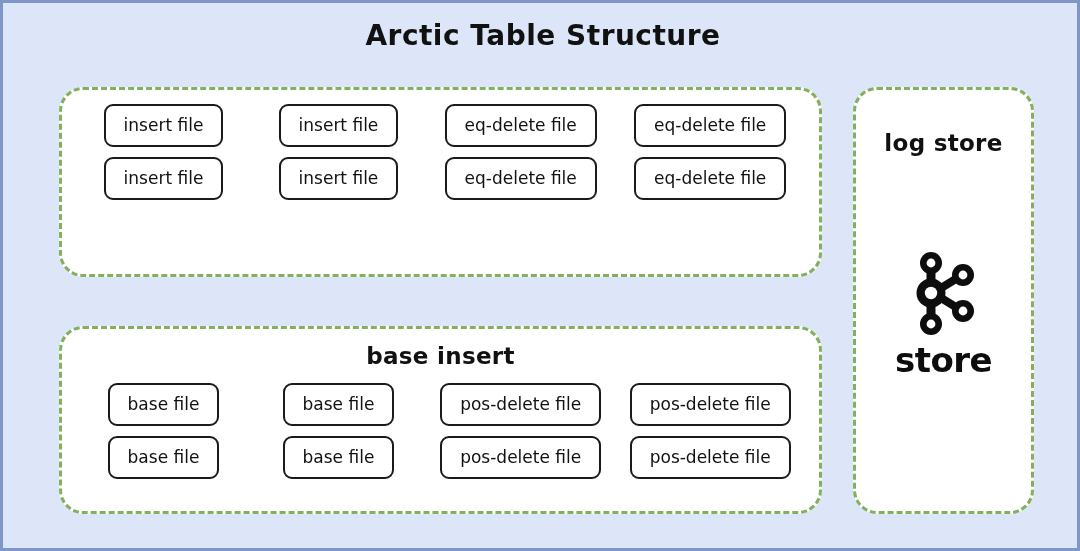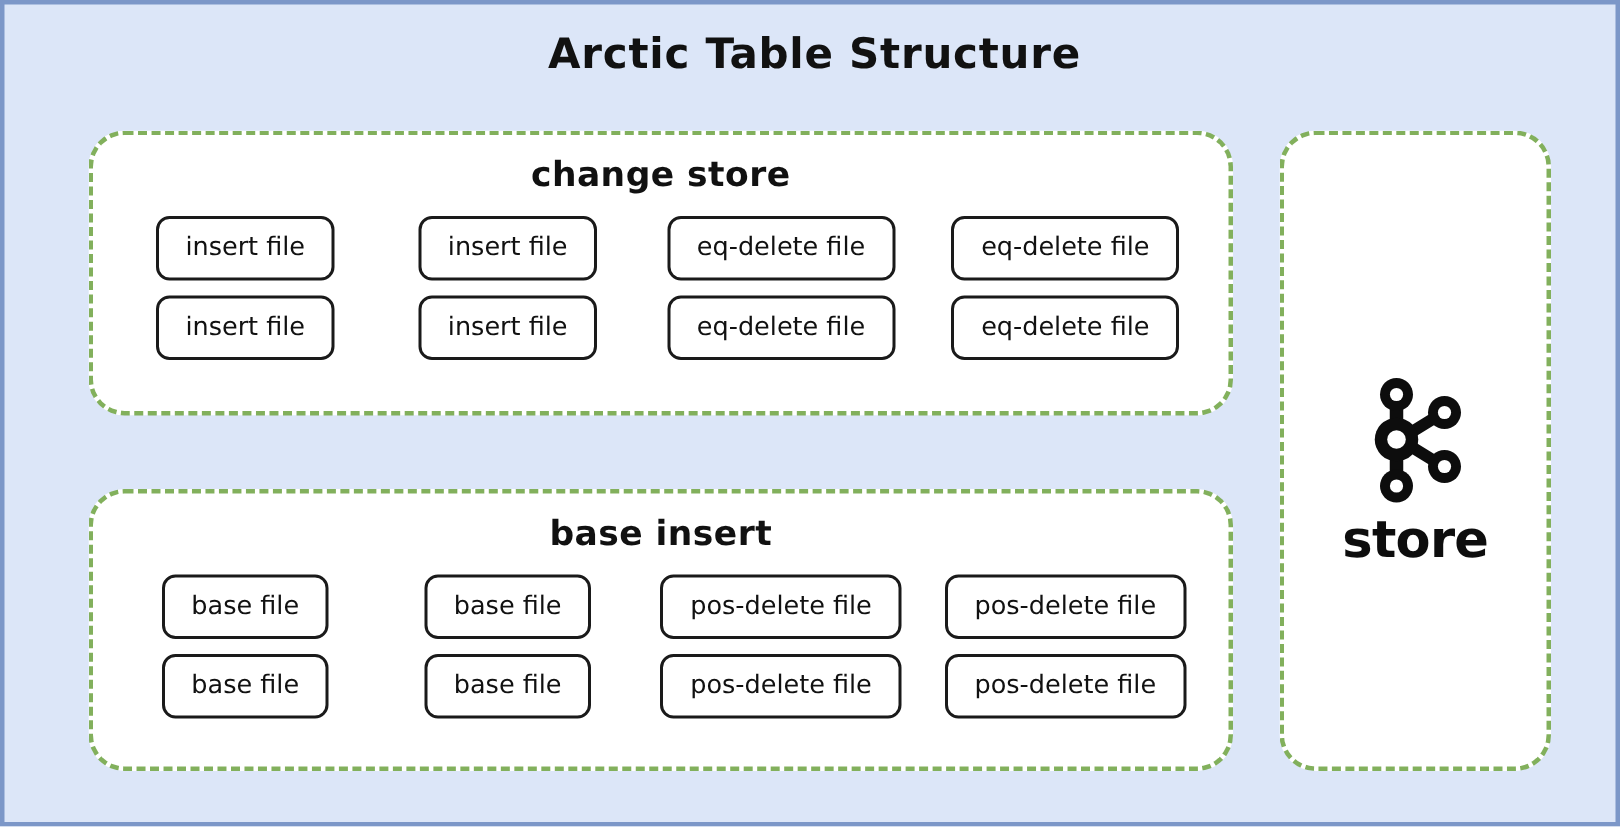--- a/index.html
+++ b/index.html
@@ -139,21 +139,20 @@
   }
 </style>
 </head>
 <body>
 
 <div id="canvas">
 
   <div class="diagram-title">Arctic Table Structure</div>
 
   <div class="store-panel" id="change-store-panel">
-    <div class="store-heading">change store</div>
 
     <div class="file-rows">
       <div class="file-row">
         <div class="file-col c1">
           <div class="file-box">insert file</div>
         </div>
         <div class="file-col c2">
           <div class="file-box">insert file</div>
         </div>
         <div class="file-col c3">
@@ -211,20 +210,21 @@
           <div class="file-box">pos-delete file</div>
         </div>
         <div class="file-col c4">
           <div class="file-box">pos-delete file</div>
         </div>
       </div>
     </div>
   </div>
 
   <div class="store-panel" id="log-store-panel">
+    <div class="store-heading">log store</div>
 
     <div class="kafka-block">
       <svg class="kafka-logo-svg" width="74" height="86" viewBox="0 0 74 86">
 
         <line x1="24" y1="18" x2="24" y2="43" stroke="#0d0d0d" stroke-width="9"></line>
         <line x1="24" y1="43" x2="24" y2="70" stroke="#0d0d0d" stroke-width="9"></line>
         <line x1="26" y1="43" x2="52" y2="27" stroke="#0d0d0d" stroke-width="8"></line>
         <line x1="26" y1="43" x2="52" y2="59" stroke="#0d0d0d" stroke-width="8"></line>
 
         <circle cx="24" cy="13" r="11" fill="#0d0d0d"></circle>

